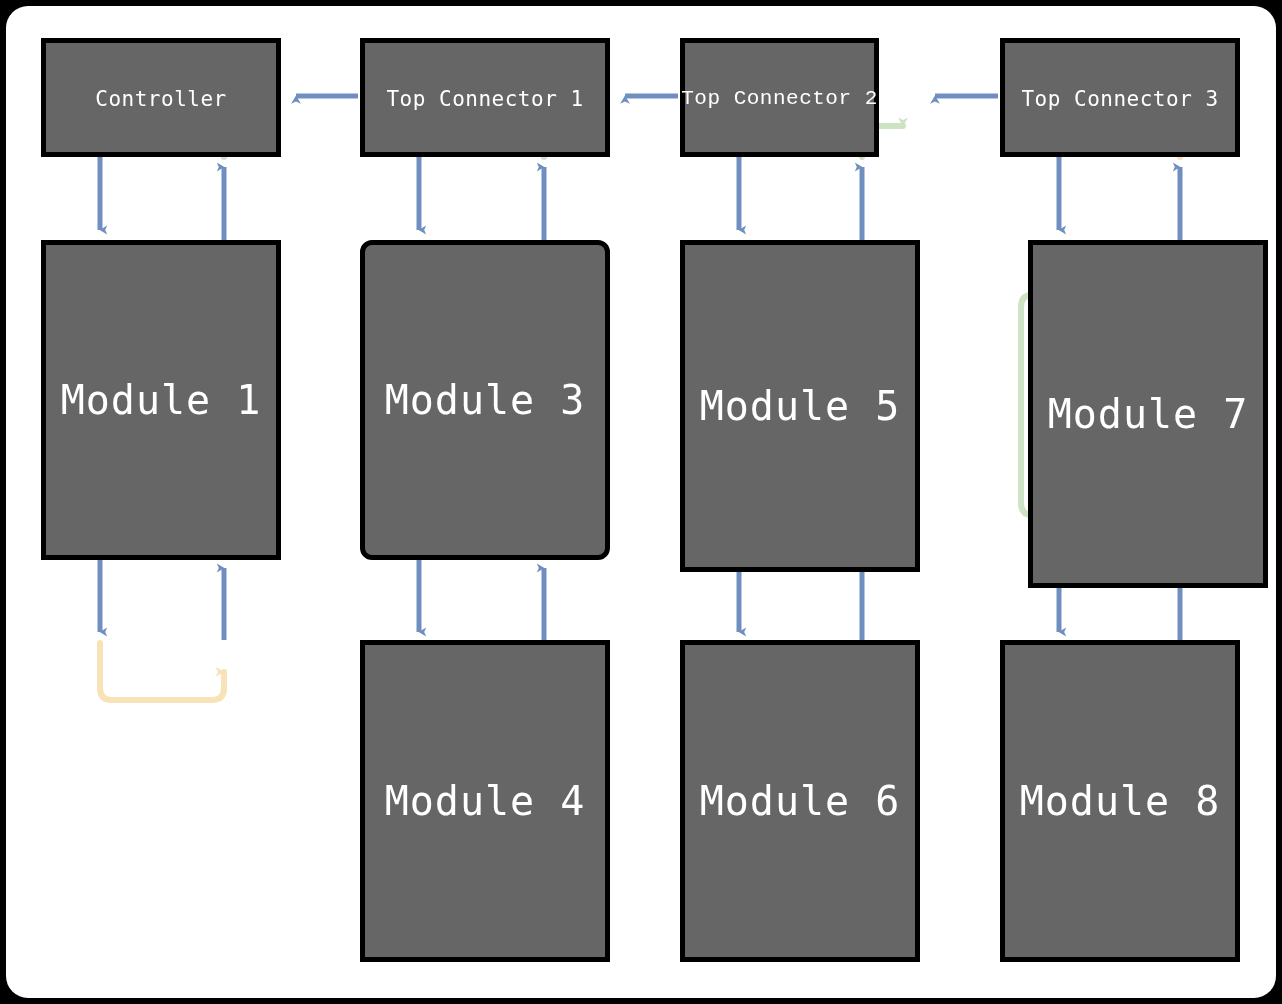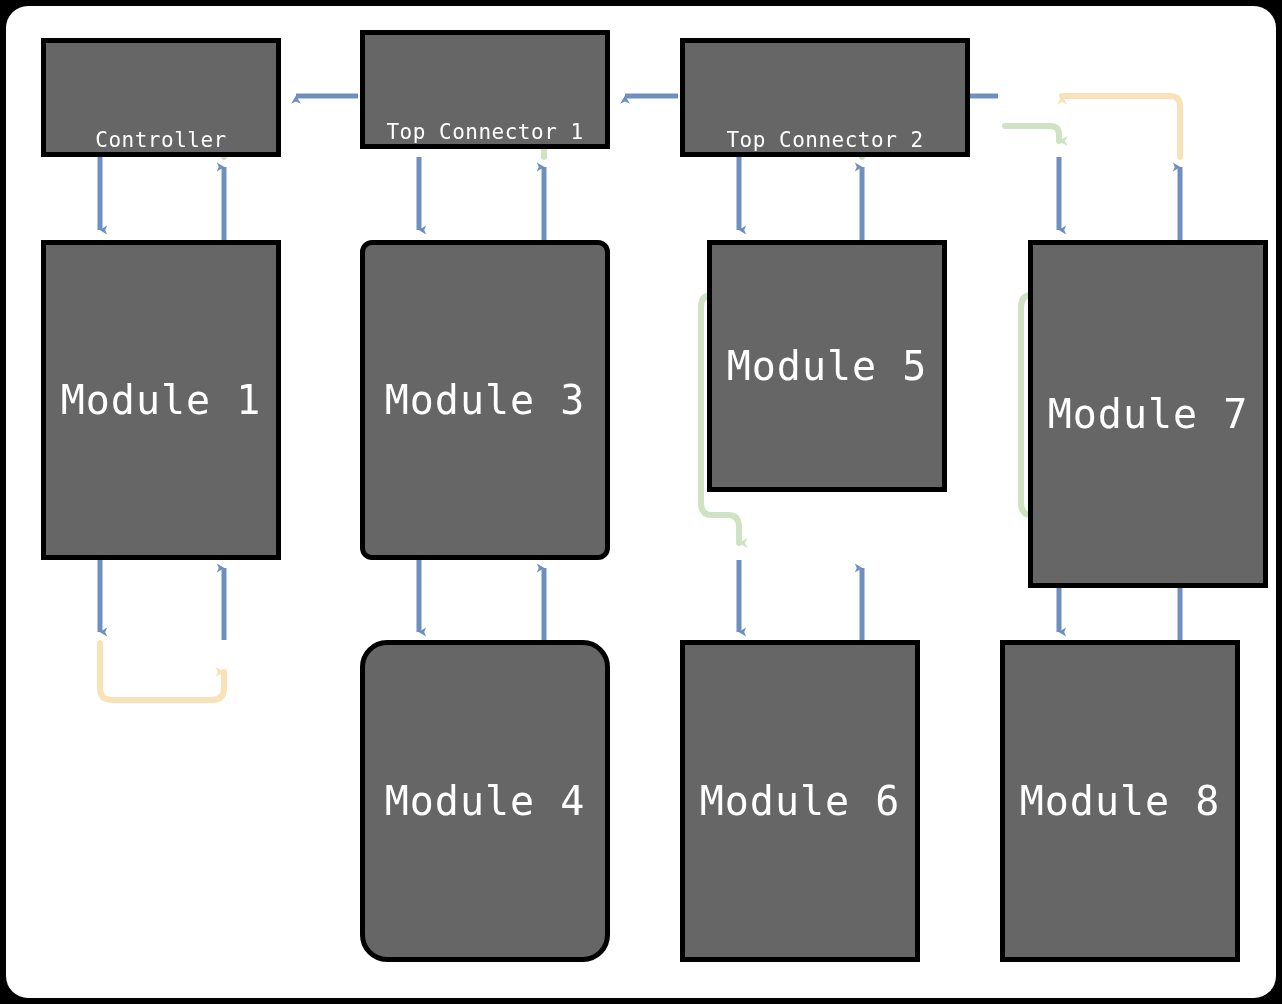--- a/index.html
+++ b/index.html
@@ -34,21 +34,21 @@
   .node {
     position: absolute;
     box-sizing: border-box;
     background: #666666;
     border: 5px solid #000000;
     color: #ffffff;
     display: flex;
     justify-content: center;
   }
   .node.top-node {
-    align-items: flex-end;
+    align-items: center;
     padding-top: 2px;
     font-size: 21px;
     letter-spacing: 0.5px;
   }
   .node.module-node {
     align-items: center;
     font-size: 40px;
     letter-spacing: 1px;
     text-align: right;
   }
@@ -193,41 +193,44 @@
       <path d="M739,643 L739,688 Q739,700 751,700 L850,700 Q862,700 862,688 L862,672" fill="none" stroke="#f8e3b8" stroke-width="6" stroke-linecap="round" marker-end="url(#ah-orange)"></path>
     </g>
     <g>
       <path d="M1059,643 L1059,688 Q1059,700 1071,700 L1168,700 Q1180,700 1180,688 L1180,672" fill="none" stroke="#f8e3b8" stroke-width="6" stroke-linecap="round" marker-end="url(#ah-orange)"></path>
     </g>
   </svg>
 
   <div class="node top-node" style="left:41px; top:38px; width:240px; height:119px;">
     <span class="node-label">Controller</span>
   </div>
-  <div class="node top-node" style="left:360px; top:30px; width:250px; height:119px;">
+  <div class="node top-node" style="left:360px; top:38px; width:250px; height:119px;">
     <span class="node-label">Top Connector 1</span>
   </div>
-  <div class="node top-node" style="left:680px; top:38px; width:290px; height:119px;">
+  <div class="node top-node" style="left:680px; top:38px; width:199px; height:119px;font-family:Liberation Mono, monospace;">
     <span class="node-label">Top Connector 2</span>
+  </div>
+  <div class="node top-node" style="left:1000px; top:38px; width:240px; height:119px;">
+    <span class="node-label">Top Connector 3</span>
   </div>
 
   <div class="node module-node" style="left:41px; top:240px; width:240px; height:320px;">
     <span class="node-label">Module 1</span>
   </div>
   <div class="node module-node" style="left:360px; top:240px; width:250px; height:320px;border-radius:12px;">
     <span class="node-label">Module 3</span>
   </div>
-  <div class="node module-node" style="left:680px; top:240px; width:240px; height:252px;margin-left:27px;">
+  <div class="node module-node" style="left:680px; top:240px; width:240px; height:332px;">
     <span class="node-label">Module 5</span>
   </div>
   <div class="node module-node" style="left:1028px; top:240px; width:240px; height:348px;">
     <span class="node-label">Module 7</span>
   </div>
 
-  <div class="node module-node" style="left:360px; top:640px; width:250px; height:322px;border-radius:27px;">
+  <div class="node module-node" style="left:360px; top:640px; width:250px; height:322px;">
     <span class="node-label">Module 4</span>
   </div>
   <div class="node module-node" style="left:680px; top:640px; width:240px; height:322px;">
     <span class="node-label">Module 6</span>
   </div>
   <div class="node module-node" style="left:1000px; top:640px; width:240px; height:322px;">
     <span class="node-label">Module 8</span>
   </div>
 </div>
 

